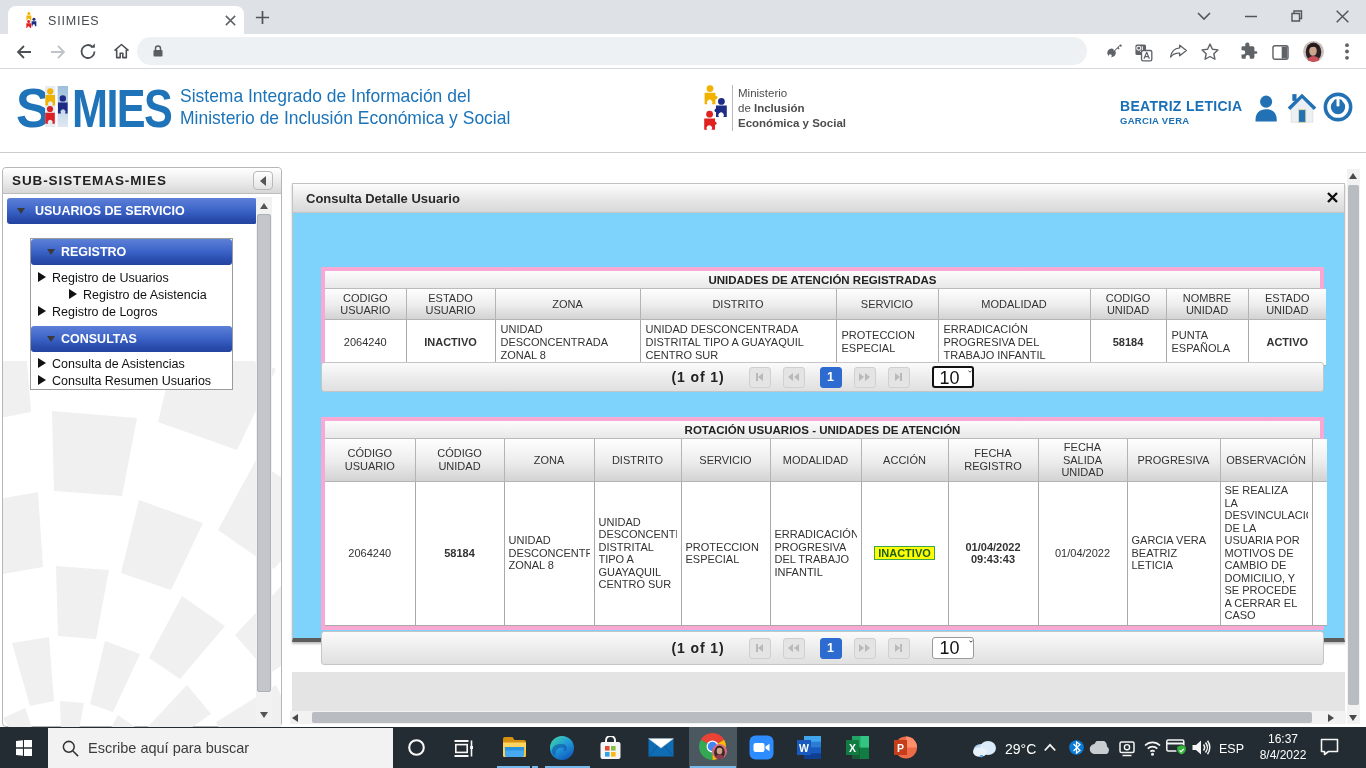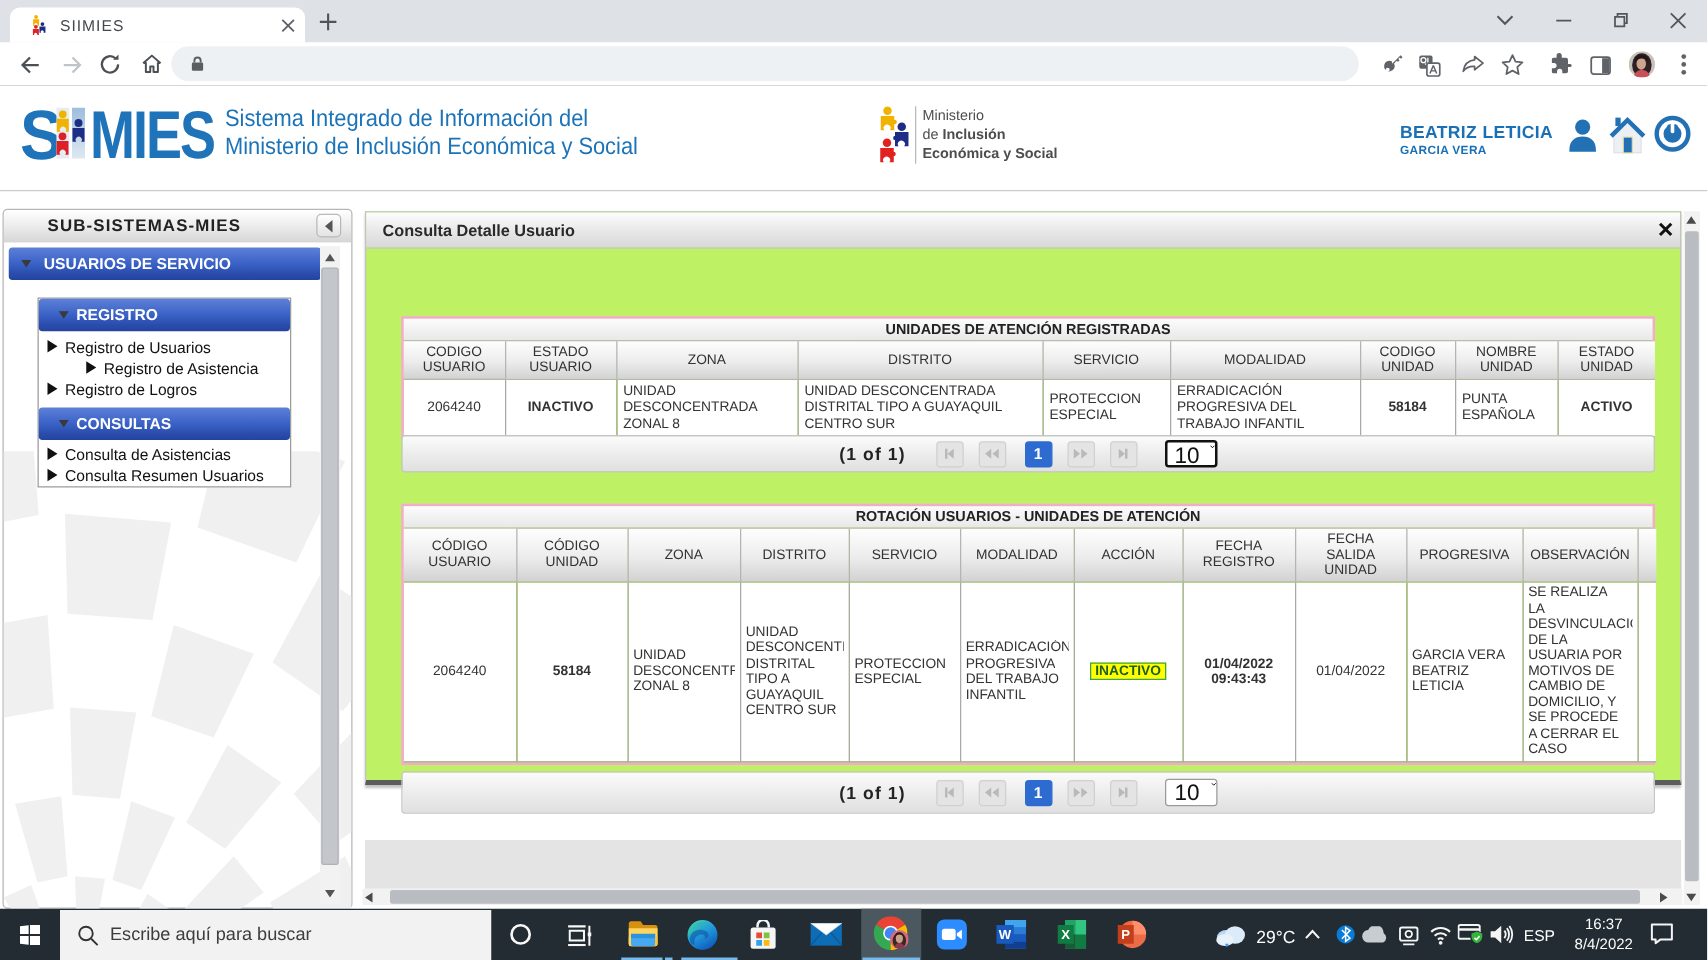--- a/index.html
+++ b/index.html
@@ -24,44 +24,44 @@
 #appheader{position:absolute;left:0;top:69px;width:1366px;height:84px;background:#fff;border-bottom:1px solid #cbcbcb;}
 #slogan{position:absolute;left:180px;top:16px;font-size:19px;line-height:22px;color:#1b73b8;transform:scaleX(0.92);transform-origin:left top;}
 #mintext{position:absolute;left:738px;top:17px;font-size:11.5px;line-height:15px;color:#4d4d4d;}
 #username{position:absolute;left:1120px;top:28px;width:200px;color:#1a70b6;}
 #username b{font-size:14px;letter-spacing:0.3px;}
 #username .sub{display:block;font-size:9.5px;font-weight:bold;margin-top:0px;letter-spacing:0.3px;}
 
 
 #sidebar{position:absolute;left:2px;top:167px;width:280px;height:560px;background:#fff;border:1px solid #b6b6b6;border-radius:4px;}
 #sbtitle{position:absolute;left:0;top:0;width:278px;height:26px;background:linear-gradient(#ffffff,#e9e9e9 60%,#d7d7d7);border-bottom:1px solid #bdbdbd;border-radius:4px 4px 0 0;}
-#sbtitle span{position:absolute;left:9px;top:5px;font-weight:bold;font-size:13.5px;color:#222;letter-spacing:0.9px;margin-left:26px;}
+#sbtitle span{position:absolute;left:9px;top:5px;font-weight:bold;font-size:13.5px;color:#222;letter-spacing:0.9px;}
 #sbtoggle{position:absolute;right:8px;top:3px;width:20px;height:19px;background:linear-gradient(#fff,#e3e3e3);border:1px solid #b9b9b9;border-radius:4px;}
 .bluebar{background:linear-gradient(180deg,#5d80d8 0%,#3a62c6 50%,#2a4dad 80%,#24439f 100%);color:#fff;font-weight:bold;border-radius:3px;}
 #menu1{position:absolute;left:4px;top:30px;width:250px;height:26px;font-size:12.5px;}
 #menu1 span{position:absolute;left:28px;top:6px;}
 #submenu{position:absolute;left:27px;top:70px;width:203px;height:152px;background:#fff;border:1px solid #9b9b9b;}
 .innerbar{position:absolute;left:0px;width:201px;height:26px;font-size:12.5px;}
 .innerbar span{position:absolute;left:30px;top:6px;}
 .mitem{position:absolute;left:7px;font-size:12.5px;color:#111;white-space:nowrap;}
 .mitem .tri{display:inline-block;width:0;height:0;border-left:8px solid #111;border-top:5px solid transparent;border-bottom:5px solid transparent;margin-right:6px;}
 .darr{position:absolute;left:10px;top:10px;width:0;height:0;border-top:6px solid #3a3a3a;border-left:4.5px solid transparent;border-right:4.5px solid transparent;}
 
 #sbscroll{position:absolute;left:256px;top:197px;width:16px;height:526px;background:#f2f2f2;}
 
 
-#mainpanel{position:absolute;left:292px;top:169px;width:1053px;height:459px;background:#bef264;border:1px solid #c2c2c2;border-bottom:4px solid #5c5c5c;box-shadow:0 2px 2px rgba(0,0,0,0.25);}
+#mainpanel{position:absolute;left:292px;top:183px;width:1053px;height:459px;background:#7dd3fc;border:1px solid #c2c2c2;border-bottom:4px solid #5c5c5c;box-shadow:0 2px 2px rgba(0,0,0,0.25);}
 #mphead{position:absolute;left:0;top:0;width:100%;height:29px;background:linear-gradient(#fdfdfd,#e7e7e7 55%,#d8d8d8);border-bottom:1px solid #c6c6c6;}
 #mphead b{position:absolute;left:13px;top:7px;font-size:13px;color:#2a2a2a;}
 #mpclose{position:absolute;right:5px;top:7px;font-size:14px;font-weight:bold;color:#111;}
 #infobox{position:absolute;left:11px;top:37px;width:1040px;height:33px;border:2px solid #2b2b2b;border-radius:5px;}
 #infobox div{position:absolute;left:19px;top:9px;font-size:11.2px;color:#222;white-space:nowrap;}
 
 
-.dtable{position:absolute;left:28px;width:1003px;border:2px solid #f9a8d4;font-size:11px;color:#333;}
+.dtable{position:absolute;left:28px;width:1003px;border:4px solid #f9a8d4;font-size:11px;color:#333;}
 .ttitle{height:18px;background:linear-gradient(#fcfcfc,#e8e8e8);border-bottom:1px solid #bbb;text-align:center;font-weight:bold;font-size:11.5px;line-height:19px;color:#222;}
 table.grid{border-collapse:collapse;width:100%;table-layout:fixed;}
 table.grid th{background:linear-gradient(#fefefe,#ececec 55%,#d2d2d2);border-right:1px solid #b4b4b4;border-bottom:1px solid #b4b4b4;font-weight:normal;font-size:11px;color:#333;text-align:center;padding:2px 3px;}
 table.grid td{border-right:1px solid #a9a9a9;border-bottom:1px solid #a9a9a9;background:#fff;padding:3px 5px;vertical-align:middle;font-size:11px;line-height:13px;overflow:hidden;}
 table.grid th:last-child,table.grid td:last-child{border-right:none;}
 .cc{text-align:center;}
 #t2 td{line-height:12.5px;padding:1px 4px;}
 .nw{white-space:nowrap;display:inline-block;max-width:100%;overflow:hidden;vertical-align:top;}
 #inactlbl{background:#ffff00;border:1px solid #3da549;color:#1d5e20;font-weight:bold;padding:0px 3px;display:inline-block;}
 .paginator{position:absolute;left:28px;height:31px;background:linear-gradient(#fbfbfb,#eaeaea 60%,#e0e0e0);border:1px solid #c5c5c5;border-radius:3px;display:flex;align-items:center;justify-content:center;}

